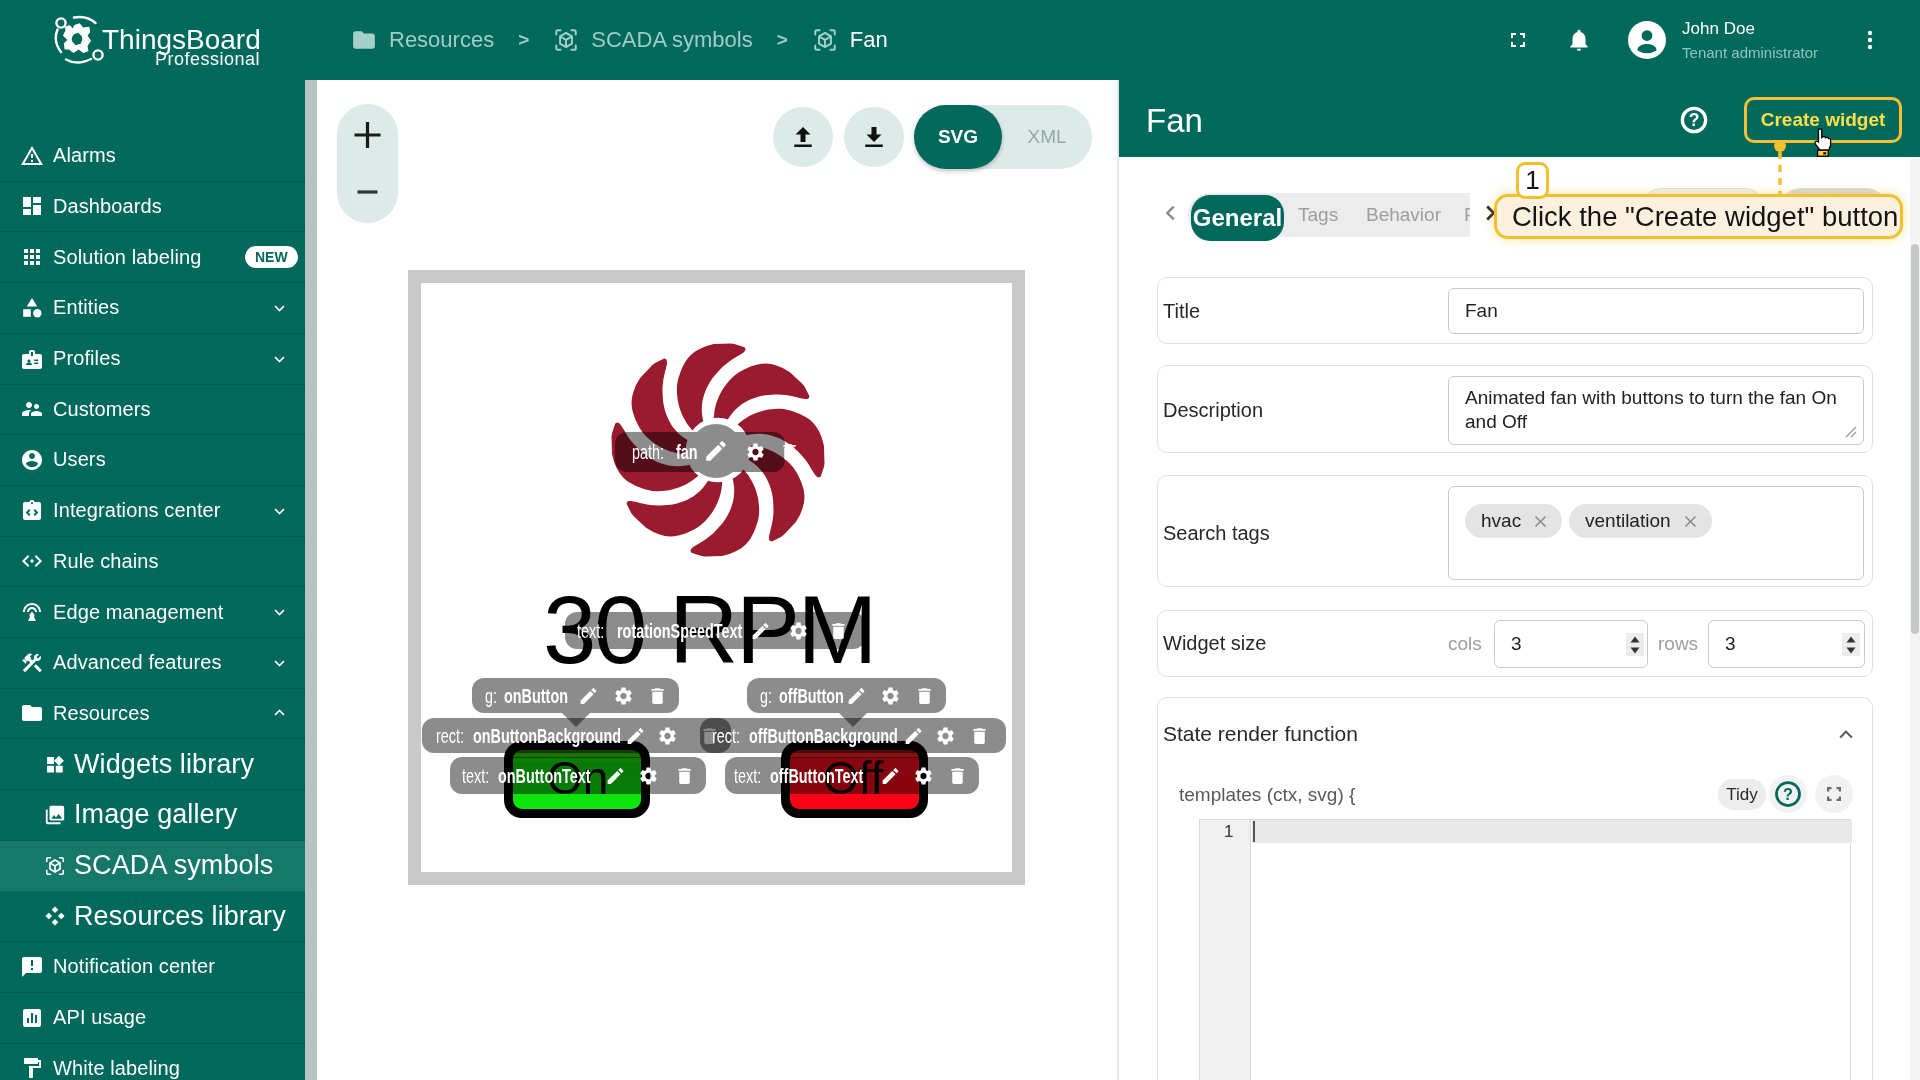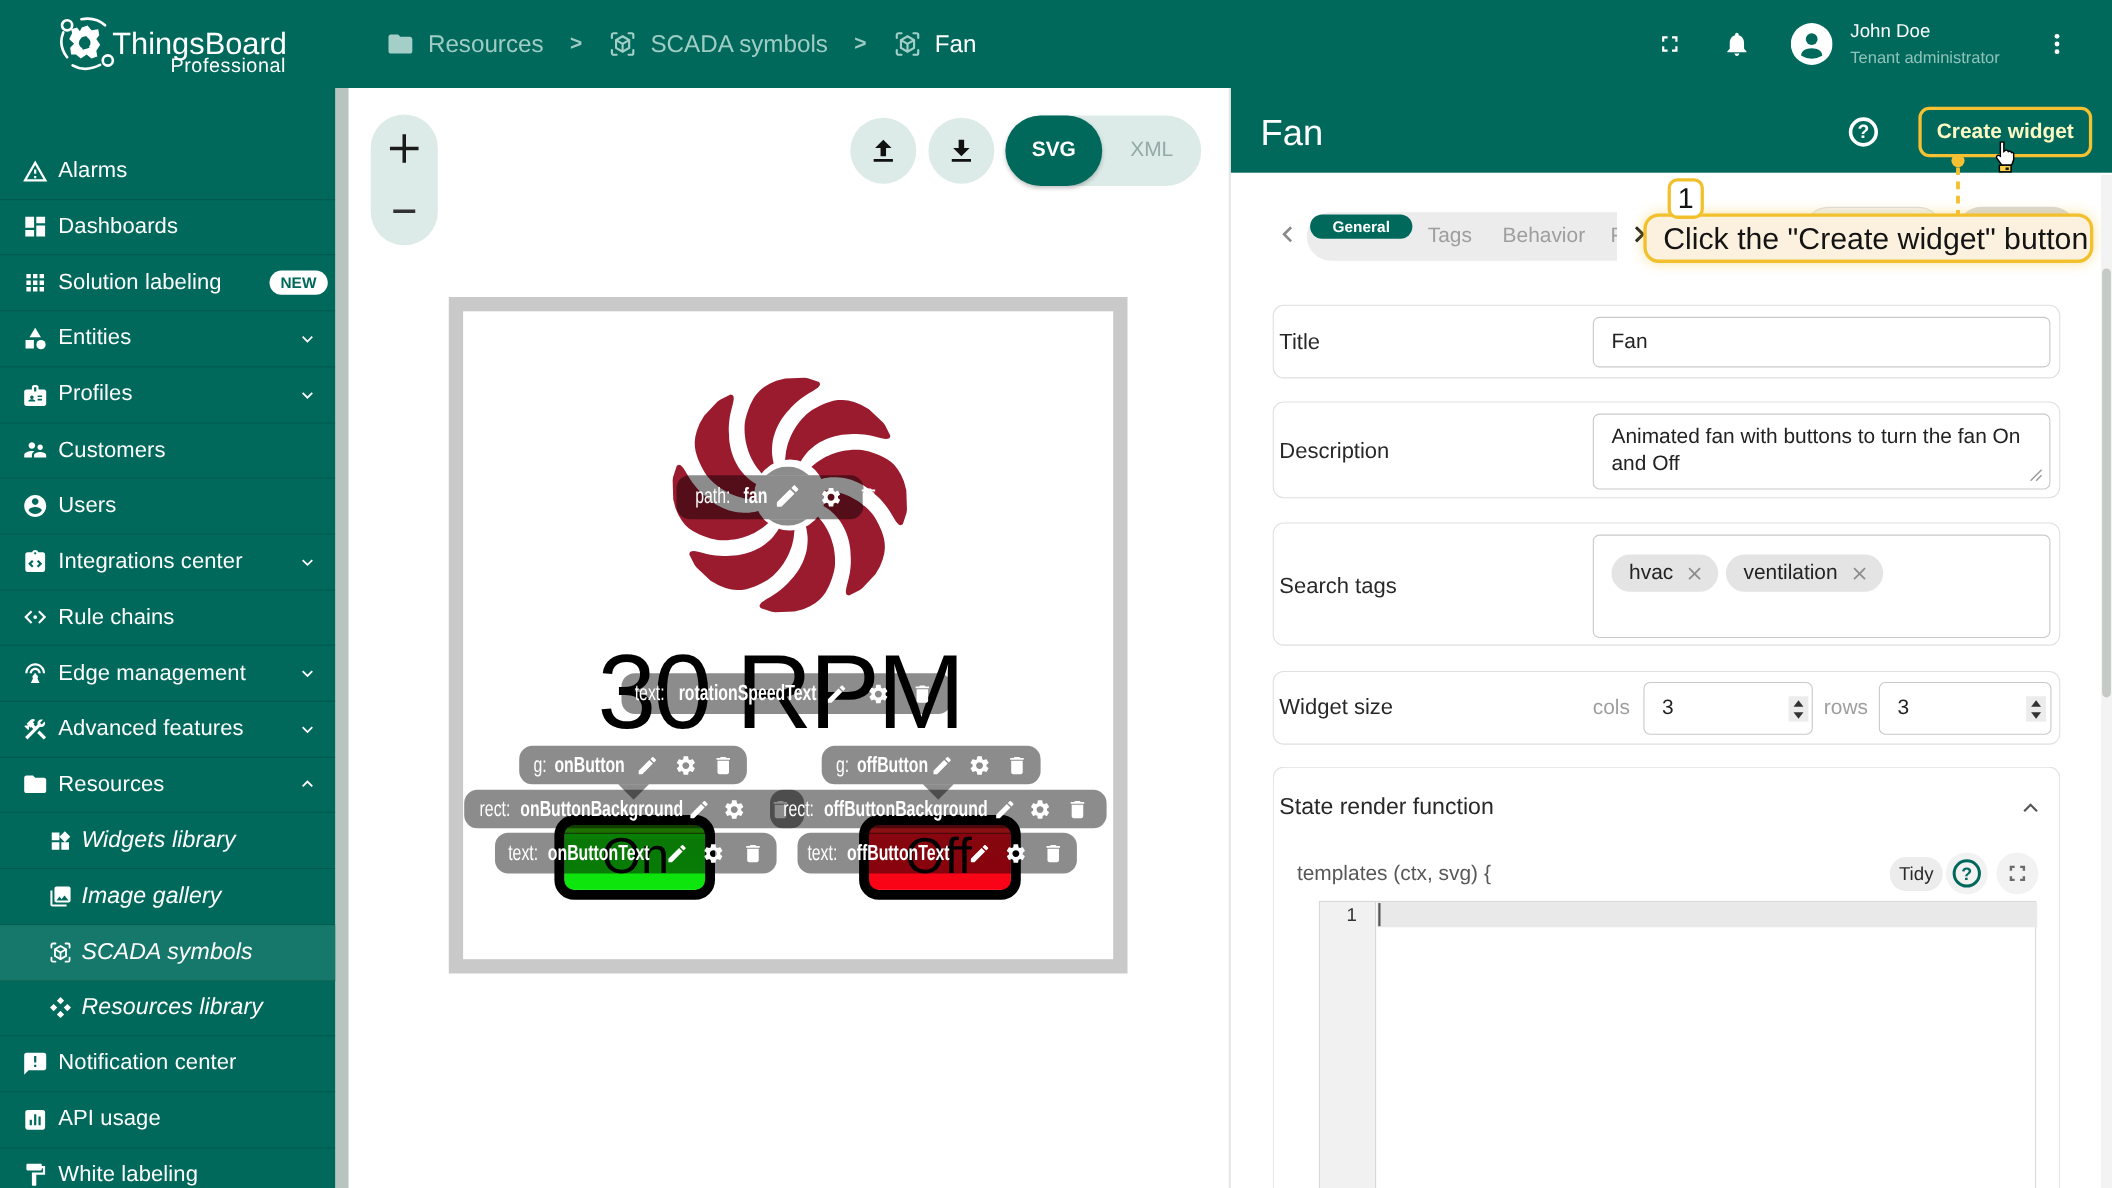--- a/index.html
+++ b/index.html
@@ -25,21 +25,21 @@
 #crumbs .ic { margin-right:12px; display:flex; }
 #hdr-right { position:absolute; right:38px; top:0; height:80px; display:flex; align-items:center; }
 
 
 #sidebar { position:absolute; left:0; top:80px; width:305px; height:1000px; background:var(--teal); color:#fff; }
 #sidescroll { position:absolute; left:305px; top:80px; width:12px; height:1000px; background:#b7c4c0; }
 .mi { position:absolute; left:0; width:305px; height:51px; display:flex; align-items:center; border-bottom:1px solid rgba(0,0,0,0.14); }
 .mi .mic { position:absolute; left:20px; top:50%; transform:translateY(-50%); width:24px; height:24px; }
 .mi .mic2 { position:absolute; left:44px; top:50%; transform:translateY(-50%); width:22px; height:22px; }
 .mi .ml { position:absolute; left:53px; font-size:20px; font-weight:500; letter-spacing:0.1px; }
-.mi .ml2 { position:absolute; left:74px; font-size:21px; font-weight:500; letter-spacing:0.1px;font-style:italic; }
+.mi .ml2 { position:absolute; left:74px; font-size:27px; font-weight:500; letter-spacing:0.1px; }
 .mi .chev { position:absolute; right:18px; top:50%; transform:translateY(-50%); }
 .mi.active { background:#15786b; }
 .newb { position:absolute; left:245px; top:50%; transform:translateY(-50%); background:#fff; color:#00695c; font-size:14px; font-weight:700; border-radius:12px; padding:3px 10px; }
 
 
 #center { position:absolute; left:317px; top:80px; width:800px; height:1000px; background:#fff; }
 #vline { position:absolute; left:1117px; top:80px; width:2px; height:1000px; background:#e6e6e6; }
 #zoompill { position:absolute; left:20px; top:24px; width:61px; height:119px; border-radius:31px; background:var(--lt); }
 #upcirc { position:absolute; left:456px; top:27px; width:60px; height:60px; border-radius:50%; background:var(--lt); display:flex; align-items:center; justify-content:center; }
 #dncirc { position:absolute; left:527px; top:27px; width:60px; height:60px; border-radius:50%; background:var(--lt); display:flex; align-items:center; justify-content:center; }
@@ -446,21 +446,21 @@
       </div>
   </div>
   <div id="vline"></div>
   <div id="rpanel">
     <div id="rhead">
       <div id="rtitle">Fan</div>
       <svg class="abs" style="left:561px;top:26px" width="28" height="28" viewBox="0 0 24 24">
           <circle cx="12" cy="12" r="10" fill="none" stroke="#fff" stroke-width="2.8"></circle>
           <text x="12" y="17" text-anchor="middle" font-size="15" font-weight="700" fill="#fff" font-family="Liberation Sans,sans-serif">?</text>
         </svg>
-      <div class="abs" style="left:625px;top:17px;width:158px;height:46px;border:3px solid var(--yellow);border-radius:10px;background:var(--teal);color:#fef9c3;font-size:19px;font-weight:700;display:flex;align-items:center;justify-content:center;">Create widget</div>
+      <div class="abs" style="left:625px;top:17px;width:158px;height:46px;border:3px solid var(--yellow);border-radius:10px;background:var(--teal);color:#fde047;font-size:19px;font-weight:700;display:flex;align-items:center;justify-content:center;">Create widget</div>
     </div>
 
     <svg class="abs" style="left:694px;top:48px" width="19" height="30" viewBox="0 0 19 30">
       <path d="M5.5 1.2 h3.2 v8.5 l0.9,-0.7 c0.9,-0.8 2.2,-0.6 2.8,0.3 l0.3,0.5 c0.9,-0.7 2.2,-0.4 2.7,0.5 l0.2,0.4 c0.9,-0.4 2,0.2 2,1.2 v5.4 l-1.8,4.8 h-8.9 l-4.6,-6.2 c-1,-1.4 0.3,-3.1 2,-2.6 l1.2,0.7 z" fill="#fff" stroke="#000" stroke-width="1.3"></path>
       <rect x="4.6" y="22.2" width="10.6" height="6" fill="#ffd24a" stroke="#000" stroke-width="1.3"></rect>
       <rect x="10.2" y="24.2" width="3" height="2.4" fill="#1a1a1a"></rect>
     </svg>
 
     <div class="abs" style="left:521px;top:108px;width:126px;height:44px;background:#f1f1f1;border:1px solid #dedede;border-radius:22px;"></div>
     <div class="abs" style="left:660px;top:108px;width:109px;height:44px;background:#d9d9d9;border-radius:22px;"></div>
@@ -471,21 +471,21 @@
       </svg>
 
     <svg class="abs" style="left:41px;top:122px" width="22" height="22" viewBox="0 0 24 24" fill="none" stroke="#8a8a8a" stroke-width="2.6">
         <path d="M15 5l-7 7 7 7"></path>
       </svg>
     <div class="abs" style="left:69px;top:113px;width:282px;height:44px;background:#ececec;border-radius:22px 0 0 22px;overflow:hidden;">
       <div class="abs tabtxt" style="left:110px;top:0;height:44px;display:flex;align-items:center;">Tags</div>
       <div class="abs tabtxt" style="left:178px;top:0;height:44px;display:flex;align-items:center;">Behavior</div>
       <div class="abs tabtxt" style="left:276px;top:0;height:44px;display:flex;align-items:center;">Properties</div>
     </div>
-    <div class="abs" style="left:72px;top:115px;width:93px;height:22px;background:var(--teal);border-radius:19px;color:#fff;font-size:14px;font-weight:700;display:flex;align-items:center;justify-content:center;">General</div>
+    <div class="abs" style="left:72px;top:115px;width:93px;height:46px;background:var(--teal);border-radius:19px;color:#fff;font-size:24px;font-weight:700;display:flex;align-items:center;justify-content:center;">General</div>
     <svg class="abs" style="left:360px;top:122px" width="22" height="22" viewBox="0 0 24 24" fill="none" stroke="#222" stroke-width="3">
         <path d="M9 5l7 7-7 7"></path>
       </svg>
 
     <div class="abs" style="left:375px;top:114px;width:409px;height:45px;background:var(--cream);border:3.5px solid #f2c02c;box-shadow:0 0 12px rgba(242,192,44,0.45);border-radius:14px;color:#141414;font-size:27.5px;display:flex;align-items:center;padding-left:15px;white-space:nowrap;">Click the "Create widget" button</div>
     <div class="abs" style="left:397px;top:82px;width:33px;height:37px;background:#fff;border:3.5px solid #f2c02c;border-radius:9px;color:#141414;font-size:26px;display:flex;align-items:center;justify-content:center;">1</div>
 
     <div class="card" style="top:197px;width:716px;height:67px;">
       <span class="flabel" style="top:22px;">Title</span>
       <div class="finput" style="left:290px;top:10px;width:416px;height:46px;">Fan</div>

